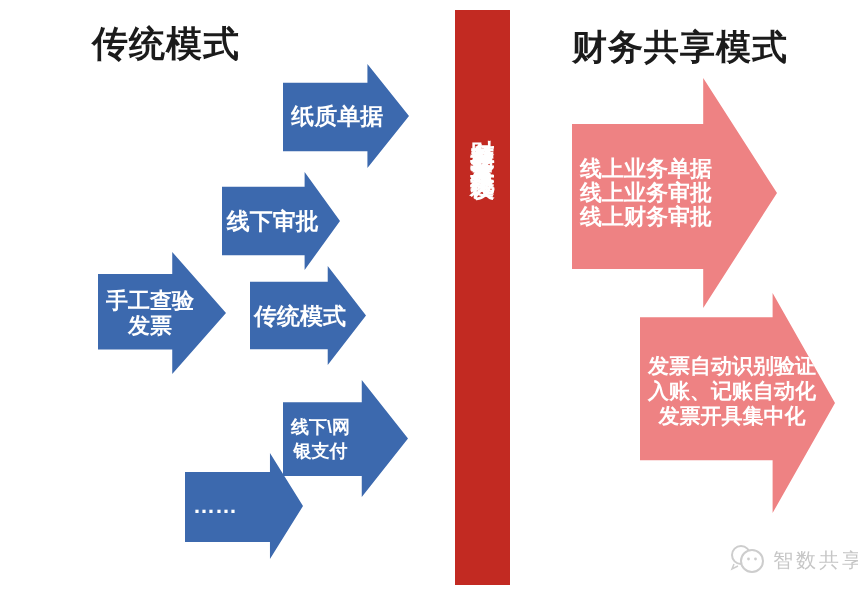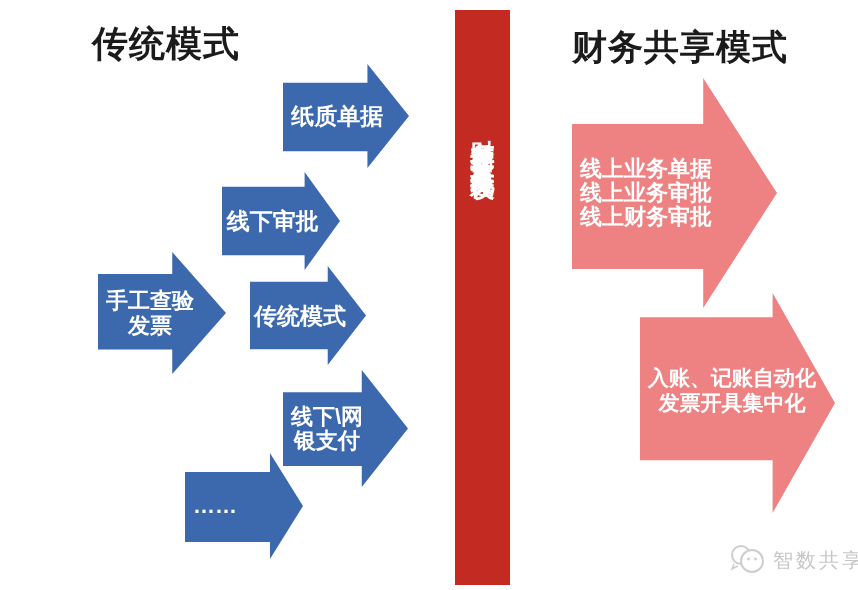--- a/index.html
+++ b/index.html
@@ -56,23 +56,23 @@
   .a2 { left:222px; top:172px; width:118px; height:98px;
         clip-path:polygon(0 15%,70% 15%,70% 0,100% 50%,70% 100%,70% 85%,0 85%);
         font-size:23px; }
   .a3 { left:98px;  top:252px; width:128px; height:122px;
         clip-path:polygon(0 18%,58% 18%,58% 0,100% 50%,58% 100%,58% 80%,0 80%);
         font-size:22px; line-height:25px; }
   .a3 .lines { left:10px; }
   .a4 { left:250px; top:266px; width:116px; height:99px;
         clip-path:polygon(0 16%,67% 16%,67% 0,100% 50%,67% 100%,67% 84%,0 84%);
         font-size:23px; }
-  .a5 { left:283px; top:370px; width:125px; height:117px;
+  .a5 { left:283px; top:380px; width:125px; height:117px;
         clip-path:polygon(0 19%,63% 19%,63% 0,100% 50%,63% 100%,63% 82%,0 82%);
-        font-size:22px; line-height:24px; }
+        font-size:18px; line-height:24px; }
   .a6 { left:185px; top:453px; width:118px; height:106px;
         clip-path:polygon(0 18%,72% 18%,72% 0,100% 50%,72% 100%,72% 84%,0 84%);
         font-size:22px; }
 
   
   .r0 { left:572px; top:78px;  width:205px; height:230px;
         clip-path:polygon(0 20%,64% 20%,64% 0,100% 50%,64% 100%,64% 83%,0 83%);
         font-size:22px; line-height:24px; }
   .r0 .lines { left:4px; }
   .r1 { left:640px; top:293px; width:195px; height:220px;
@@ -171,20 +171,21 @@
   <div class="ba pink r0 lefted">
     <div class="lines">
       <div>线上业务单据</div>
       <div>线上业务审批</div>
       <div>线上财务审批</div>
     </div>
   </div>
 
   <div class="ba pink r1 lefted">
     <div class="lines">
+      <div>发票自动识别验证</div>
       <div>入账、记账自动化</div>
       <div>发票开具集中化</div>
     </div>
   </div>
 
   <div class="watermark">
     <span style="display:inline-flex;">
       <svg width="40" height="36" viewBox="0 0 40 36" fill="none">
         <circle cx="13" cy="13" r="9" stroke="#CDCDCD" stroke-width="2" fill="#ffffff"></circle>
         <circle cx="24" cy="19" r="11" stroke="#CDCDCD" stroke-width="2" fill="#ffffff"></circle>

